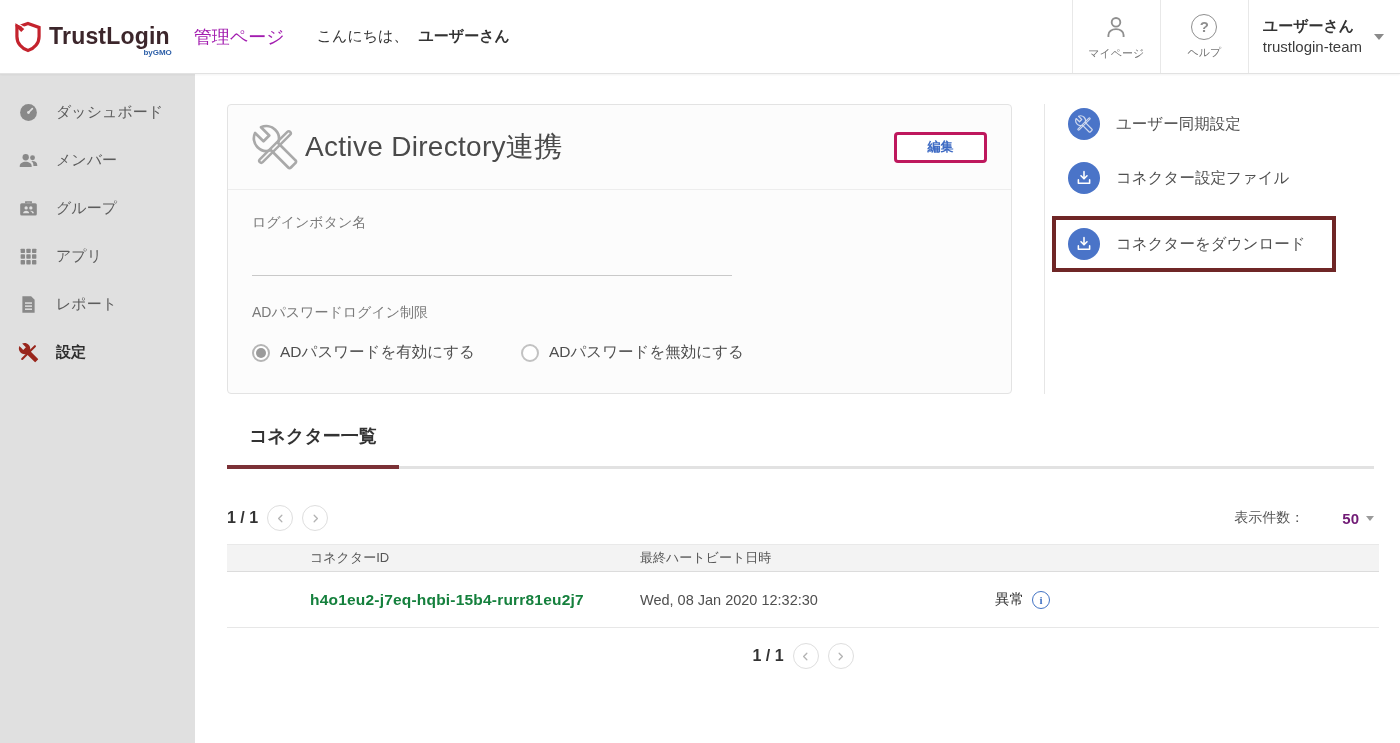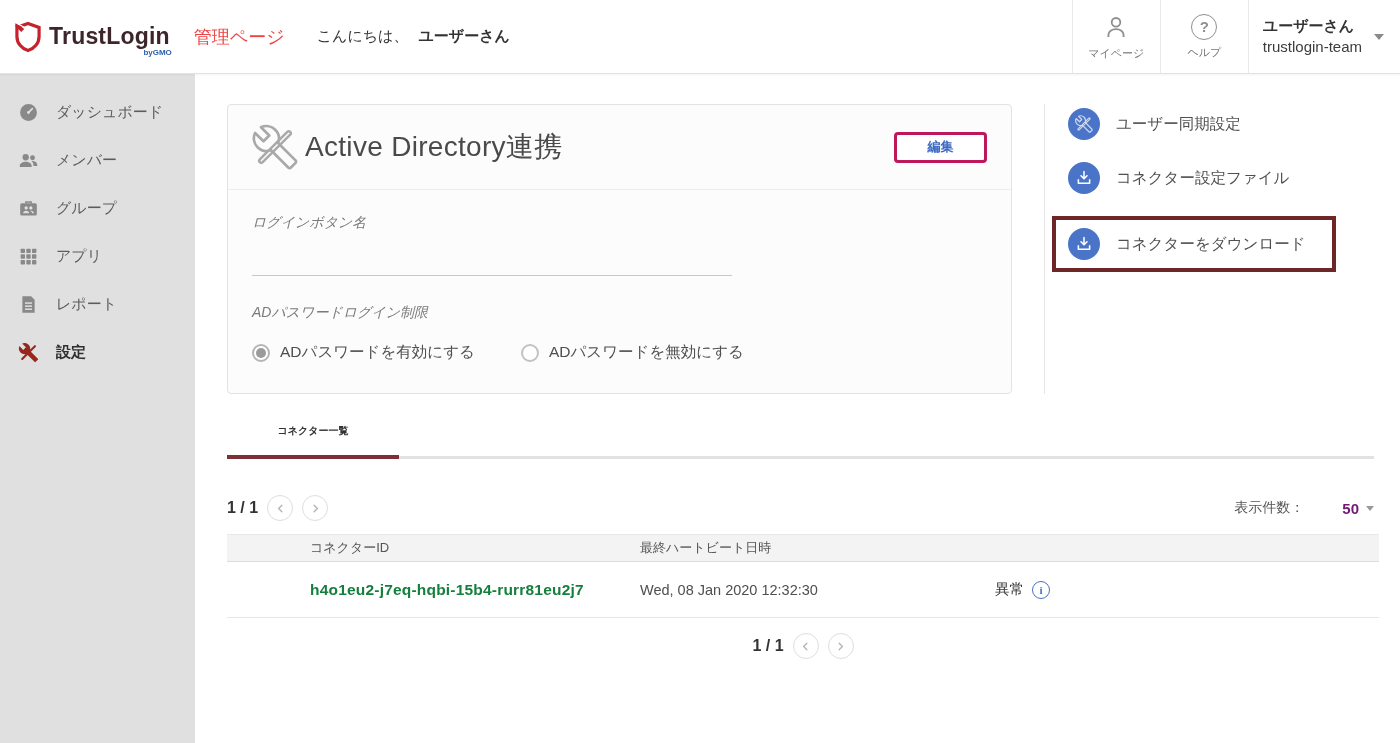--- a/index.html
+++ b/index.html
@@ -8,21 +8,21 @@
 
   
   .header { height:74px; display:flex; align-items:stretch; background:#fff;
             border-bottom:1px solid #e2e2e2; box-shadow:0 1px 2px rgba(0,0,0,.05); position:relative; z-index:3; }
   .header-left { display:flex; align-items:center; }
   .logo { display:flex; align-items:center; padding-left:13px; cursor:pointer; }
   .logo svg { width:30px; height:32px; }
   .logo-textwrap { position:relative; margin-left:6px; }
   .logo-brand { font-size:23px; font-weight:bold; color:#3c262b; letter-spacing:.2px; }
   .logo-by { position:absolute; right:-2px; bottom:-7px; font-size:8px; font-weight:bold; color:#2d5fa8; }
-  .page-label { margin-left:24px; font-size:18px; color:#ef4444; }
+  .page-label { margin-left:24px; font-size:18px; color:#a21caf; }
   .greeting { margin-left:32px; font-size:15px; color:#333; }
   .greeting b { margin-left:10px; font-size:15px; }
   .header-right { margin-left:auto; display:flex; align-items:stretch; }
   .header-tab { width:88px; border-left:1px solid #e8e8e8; display:flex; flex-direction:column;
                 align-items:center; justify-content:center; gap:5px; cursor:pointer; }
   .header-tab .ht-label { font-size:11px; color:#757575; }
   .icon-person, .icon-help { width:28px; height:28px; }
   .circle-q { width:26px; height:26px; border:1.7px solid #8f8f8f; border-radius:50%;
               display:flex; align-items:center; justify-content:center; font-size:15px;
               font-weight:bold; color:#8f8f8f; }
@@ -47,42 +47,42 @@
   
   .top-section { display:flex; align-items:stretch; }
   .card { width:785px; border:1px solid #e3e3e3; border-radius:4px; background:#fcfcfc; }
   .card-header { display:flex; align-items:center; padding:19px 24px; border-bottom:1px solid #ededed; }
   .tools-outline { width:46px; height:46px; color:#a9a9a9; }
   .card-title { margin-left:7px; font-size:28px; color:#4a4a4a; letter-spacing:.3px; }
   .edit-btn { margin-left:auto; width:93px; height:31px; background:#fff; border:3px solid #be185d;
               border-radius:4px; color:#3e6bc4; font-size:13px; font-weight:bold; cursor:pointer;
               font-family:inherit; }
   .card-body { padding:24px 24px 30px; }
-  .field-label { font-size:14px; color:#7a7a7a;font-style:italic; }
+  .field-label { font-size:14px; color:#7a7a7a; }
   .input-line { width:480px; height:44px; border-bottom:1px solid #c9c9c9; margin-bottom:28px; }
   .radio-row { display:flex; gap:46px; margin-top:20px; }
   .radio-opt { display:flex; align-items:center; gap:10px; font-size:15.5px; color:#4f4f4f; }
   .radio-circle { width:18px; height:18px; border-radius:50%; border:2px solid #c2c2c2;
                   display:flex; align-items:center; justify-content:center; background:#fff; flex-shrink:0;}
   .radio-circle.checked { border-color:#b5b5b5; }
   .radio-circle.checked::after { content:""; width:10px; height:10px; border-radius:50%; background:#9b9b9b; }
 
   .vdivider { width:1px; background:#e6e6e6; margin-left:32px; flex-shrink:0; }
   .right-panel { padding:4px 0 0 23px; }
   .action-row { display:flex; align-items:center; gap:16px; margin-bottom:22px; cursor:pointer; }
   .action-circle { width:32px; height:32px; border-radius:50%; background:#4a74c8; display:flex;
                    align-items:center; justify-content:center; flex-shrink:0; }
   .action-circle svg { width:18px; height:18px; }
   .action-label { font-size:15.5px; color:#4f4f4f; white-space:nowrap; }
   .highlight-box { border:4px solid #6f2626; padding:8px 26px 8px 12px; margin-left:-16px; display:inline-block; }
   .highlight-box .action-row { margin-bottom:0; }
 
   
   .tabs { display:flex; align-items:flex-end; margin-top:30px; width:1147px; }
-  .tab-active { width:172px; text-align:center; padding-bottom:17px; font-size:10px; font-weight:bold;
+  .tab-active { width:172px; text-align:center; padding-bottom:17px; font-size:18px; font-weight:bold;
                 color:#333; border-bottom:4px solid #7b3136; cursor:pointer; }
   .tabs-rest { flex:1; border-bottom:3px solid #e2e2e2; height:4px; }
 
   
   .pagerow { display:flex; align-items:center; margin-top:36px; width:1147px; }
   .page-ind { font-size:16px; font-weight:bold; color:#333; }
   .pg-btn { width:26px; height:26px; border-radius:50%; border:1px solid #dedede; background:#fff;
             display:flex; align-items:center; justify-content:center; margin-left:9px; cursor:pointer; }
   .pg-btn svg { width:13px; height:13px; color:#b3b3b3; }
   .perpage { margin-left:auto; display:flex; align-items:center; }

